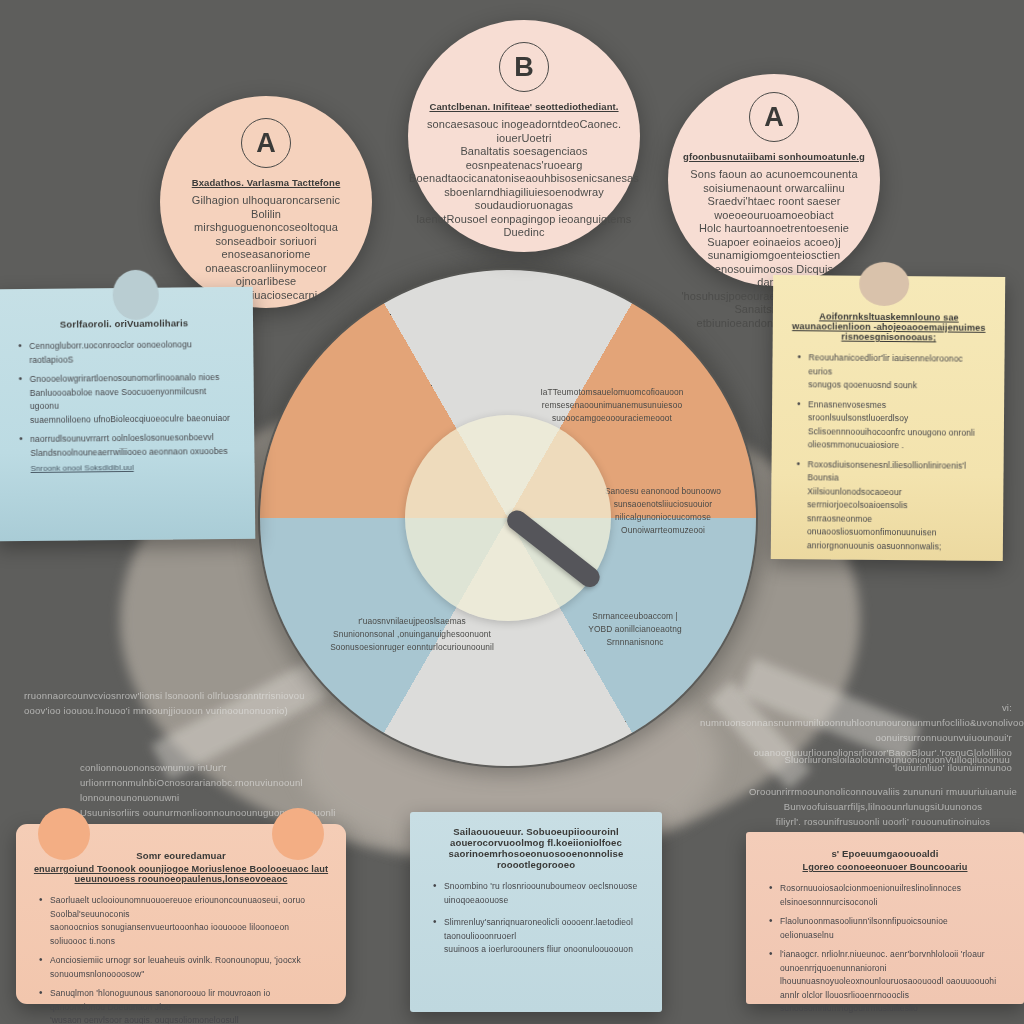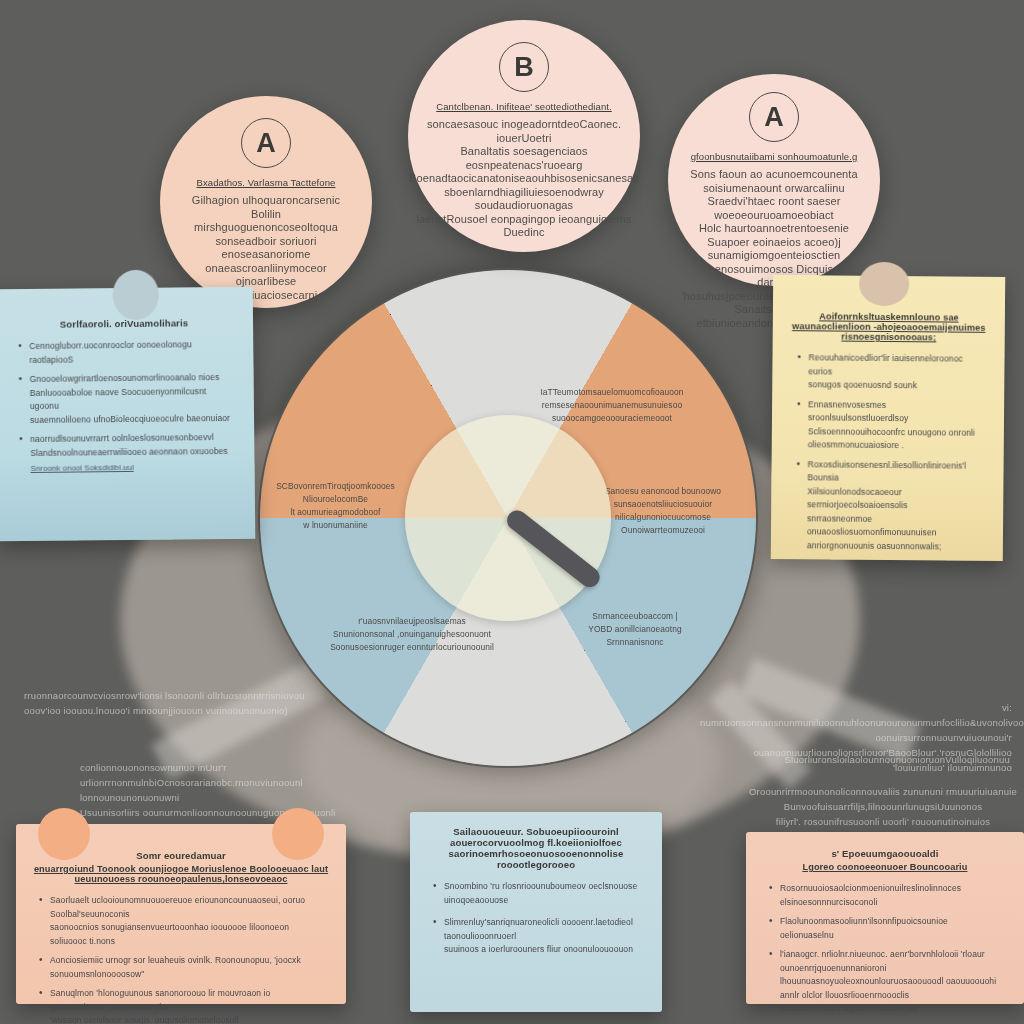--- a/index.html
+++ b/index.html
@@ -47,21 +47,21 @@
     box-sizing:border-box;
   }
   .bubble .badge{
     width:48px;height:48px;border-radius:50%;
     border:1.6px solid #4a4a48;
     display:flex;align-items:center;justify-content:center;
     font-size:27px;font-weight:700;color:#3a3a38;
     margin-bottom:9px;flex:none;
   }
   .bubble .b-title{
-    font-size:9.5px;font-weight:400;color:#3b3b39;
+    font-size:9.5px;font-weight:700;color:#3b3b39;
     text-decoration:underline;margin-bottom:6px;text-align:center;
     filter:blur(.45px);letter-spacing:.1px;
   }
   .bubble .b-body{
     font-size:11px;line-height:13.5px;color:#4c4c4a;text-align:center;
     filter:blur(.45px);white-space:pre-line;letter-spacing:.1px;
   }
 
   
   .wheel-wrap{position:absolute;left:258px;top:268px;width:500px;height:500px;}
@@ -130,21 +130,21 @@
   }
   #note-yellow-right{
     left:772px;top:276px;width:232px;height:284px;
     background:linear-gradient(180deg,#f6e9b8 0%,#f3e3ae 70%,#ecd9a0 100%);
     padding:36px 14px 0 14px;
     transform:rotate(0.5deg);
   }
   #card-peach-bl{
     left:16px;top:824px;width:330px;height:180px;
     background:linear-gradient(180deg,#f5cdb6 0%,#f2c6ad 100%);
-    padding:26px 12px 0 12px;border-radius:3px;
+    padding:26px 12px 0 12px;border-radius:11px;
   }
   #card-blue-bc{
     left:410px;top:812px;width:252px;height:200px;
     background:linear-gradient(180deg,#c8dee4 0%,#bfd8df 100%);
     padding:14px 12px 0 12px;border-radius:3px;
   }
   #card-pink-br{
     left:746px;top:832px;width:278px;height:172px;
     background:linear-gradient(180deg,#f4cdb9 0%,#f0c6b1 100%);
     padding:16px 12px 0 12px;border-radius:3px;
@@ -191,24 +191,20 @@
       <div class="seg-label" style="left:300px;top:340px;width:150px;">Snrnanceeuboaccom |
 YOBD aonillcianoeaotng
 Srnnnanisnonc</div>
       <div class="seg-label" style="left:318px;top:215px;width:170px;">Sanoesu eanonood bounoowo
 sunsaoenotsliiuciosuouior
 nilicalgunoniocuucomose
 Ounoiwarrteomuzeooi</div>
       <div class="seg-label" style="left:52px;top:345px;width:200px;">r'uaosnvnilaeujpeoslsaemas
 Snuniononsonal ,onuinganuighesoonuont
 Soonusoesionruger eonnturlocuriounoounil</div>
-      <div class="seg-label" style="left:8px;top:210px;width:135px;">SCBovonremTiroqtjoomkoooes
-NliouroelocomBe
-lt aoumurieagmodoboof
-w lnuonumaniine</div>
 
       <div class="hub"></div>
       <div class="needle" id="wheel-needle" style="transform: rotate(38deg);"></div>
     </div>
   </div>
 
   <div class="bubble" id="bubble-a-left" style="left: 160px; top: 96px; width: 212px; height: 212px; padding: 22px 20px 0px; background: rgb(245, 210, 189);">
     <div class="badge">A</div>
     <div class="b-title">Bxadathos. Varlasma Tacttefone</div>
     <div class="b-body">Gilhagion ulhoquaroncarsenic Bolilin

